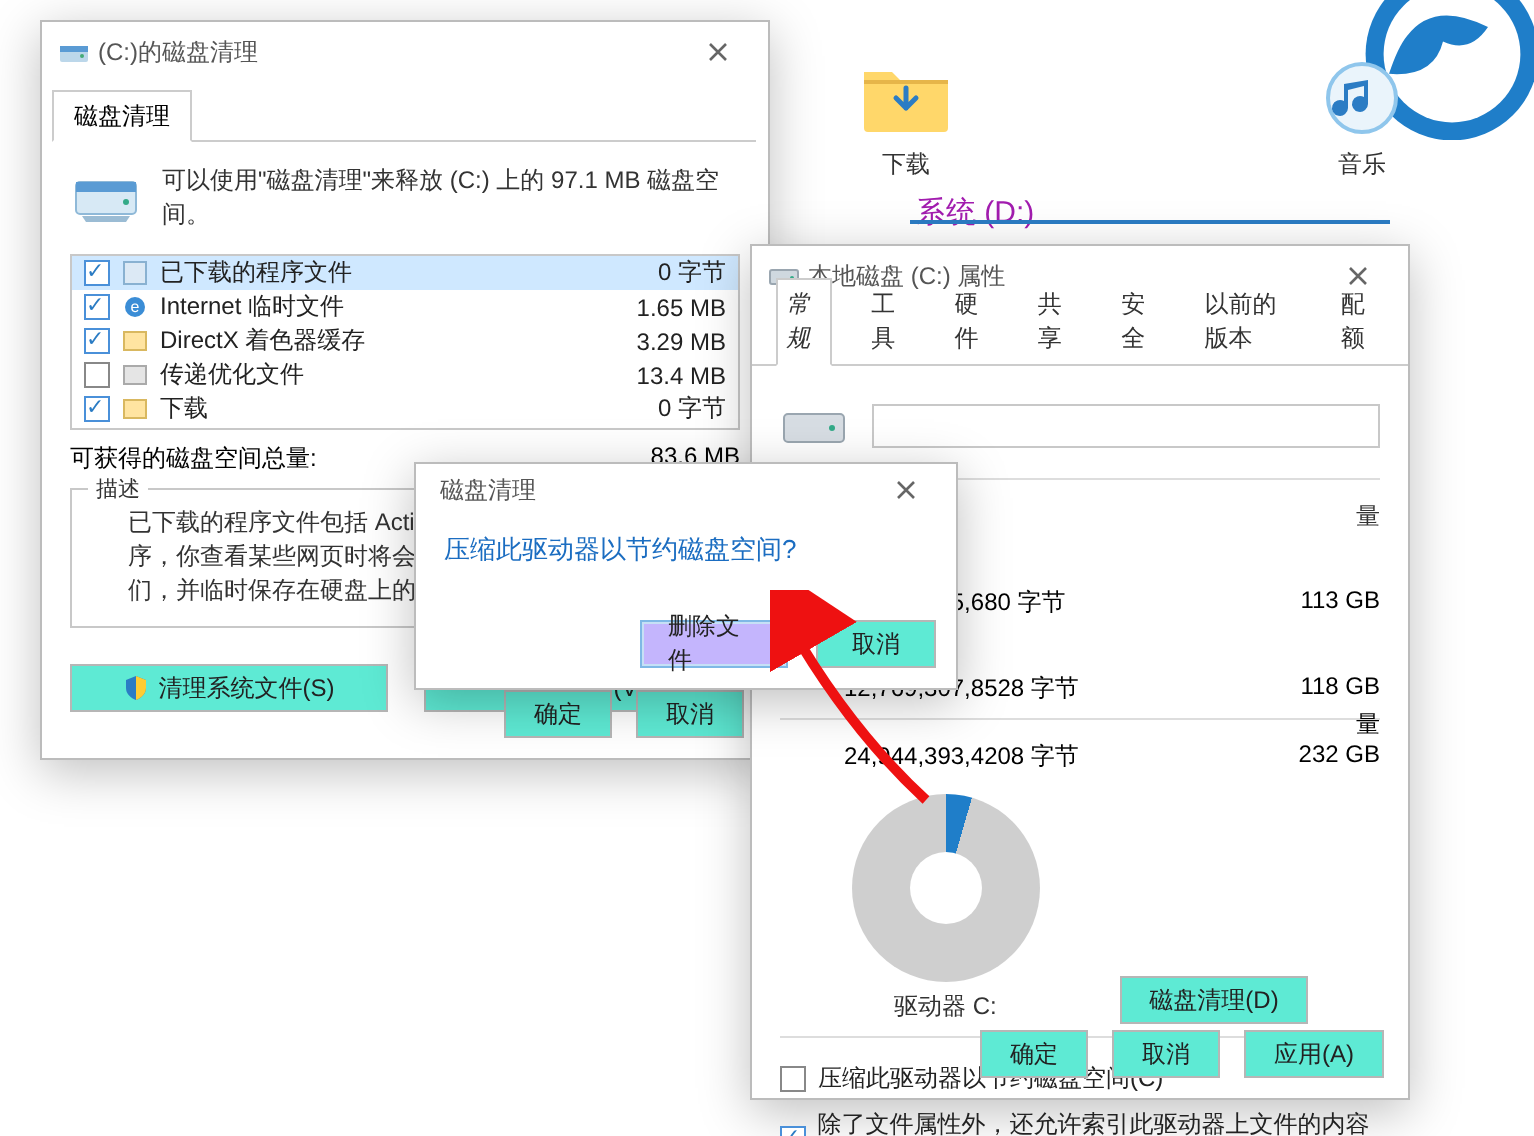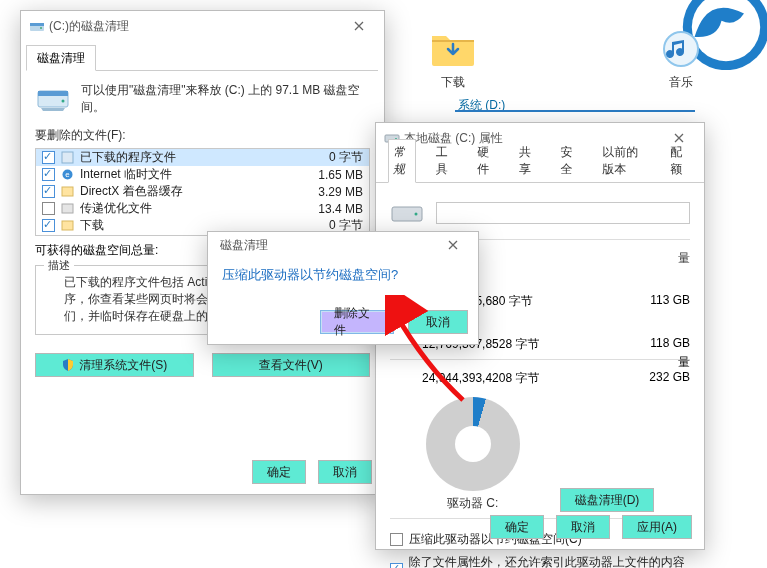--- a/index.html
+++ b/index.html
@@ -3,33 +3,33 @@
 <meta charset="utf-8">
 <style>
   * { box-sizing: border-box; margin: 0; padding: 0; font-family: "Microsoft YaHei", "Segoe UI", sans-serif; }
   body { width: 767px; height: 568px; background: #fff; position: relative; overflow: hidden; font-size: 12px; }
 
   
   .shelf { position:absolute; top:0; left:390px; right:0; height:120px; }
   .shelf .item { position:absolute; text-align:center; }
   .shelf .item svg { display:block; margin:0 auto 6px; }
   .shelf .label { color:#333; font-size:12px; }
-  .sys-text { position:absolute; left:458px; top:97px; font-size:12px; color:#0369a1;}
+  .sys-text { position:absolute; left:458px; top:97px; font-size:15px; color:#a21caf;}
   .sys-underline { position:absolute; left:455px; top:110px; width:240px; height:2px; background:#2b7cc4;}
   .top-logo { position:absolute; right:0; top:0; width:120px; height:70px; overflow:hidden;}
   .top-logo svg { width:140px; height:90px; }
 
   
   .win { position:absolute; background:#fff; border:1px solid #bcbcbc; box-shadow: 0 6px 24px rgba(0,0,0,.25); }
   .titlebar { display:flex; align-items:center; height:30px; padding:0 8px; color:#333; font-size:12px; }
   .titlebar .ttl { flex:1 1 auto; padding-left:4px; color:#555; }
   .titlebar .close { width:34px; height:22px; display:flex; align-items:center; justify-content:center; cursor:pointer; color:#666; }
 
   
-  #disk-cleanup { left:20px; top:10px; width:365px; height:485px; }
+  #disk-cleanup { left:20px; top:10px; width:365px; height:370px; }
   #disk-cleanup .dtab { position:relative; margin:4px 6px 0; height:26px; border-bottom:1px solid #ccc;}
   #disk-cleanup .dtab .tab { position:absolute; left:-1px; top:0; bottom:-1px; padding:4px 10px; border:1px solid #ccc; border-bottom:1px solid #fff; background:#fff; }
   #disk-cleanup .body { padding:10px 14px; }
   .summary { display:flex; align-items:center; gap:10px; margin-bottom:10px; }
   .summary svg { flex:0 0 36px; }
   .summary-text { color:#333; font-size:12px; }
 
   .sect-label { margin:8px 0 4px; color:#333; }
   .filelist { border:1px solid #c8c8c8; height:88px; overflow:hidden; }
   .filelist .row { display:flex; align-items:center; height:17px; padding:0 6px; gap:6px; }
@@ -133,21 +133,20 @@
   <div class="body">
     <div class="summary">
       <svg width="36" height="36" viewBox="0 0 36 36">
           <rect x="3" y="10" width="30" height="16" rx="2" fill="#d7e9f5" stroke="#8fb9d8"></rect>
           <rect x="3" y="10" width="30" height="5" fill="#5a9bd4"></rect>
           <circle cx="28" cy="20" r="1.5" fill="#3a8"></circle>
           <path d="M6 27h24l-2 3H8z" fill="#9bbcd4"></path>
         </svg>
       <div class="summary-text">可以使用"磁盘清理"来释放  (C:) 上的 97.1 MB 磁盘空间。</div>
     </div>
-    <div class="sect-label">要删除的文件(F):</div>
     <div class="filelist">
       <div class="row hl">
         <input type="checkbox" class="chk" checked="" style="">
         <svg width="13" height="13" viewBox="0 0 13 13">
             <rect x="1" y="1" width="11" height="11" fill="#dce9f5" stroke="#89b1d1"></rect>
           </svg>
         <span class="rlabel">已下载的程序文件</span>
         <span class="rsize">0 字节</span>
       </div>
       <div class="row">

